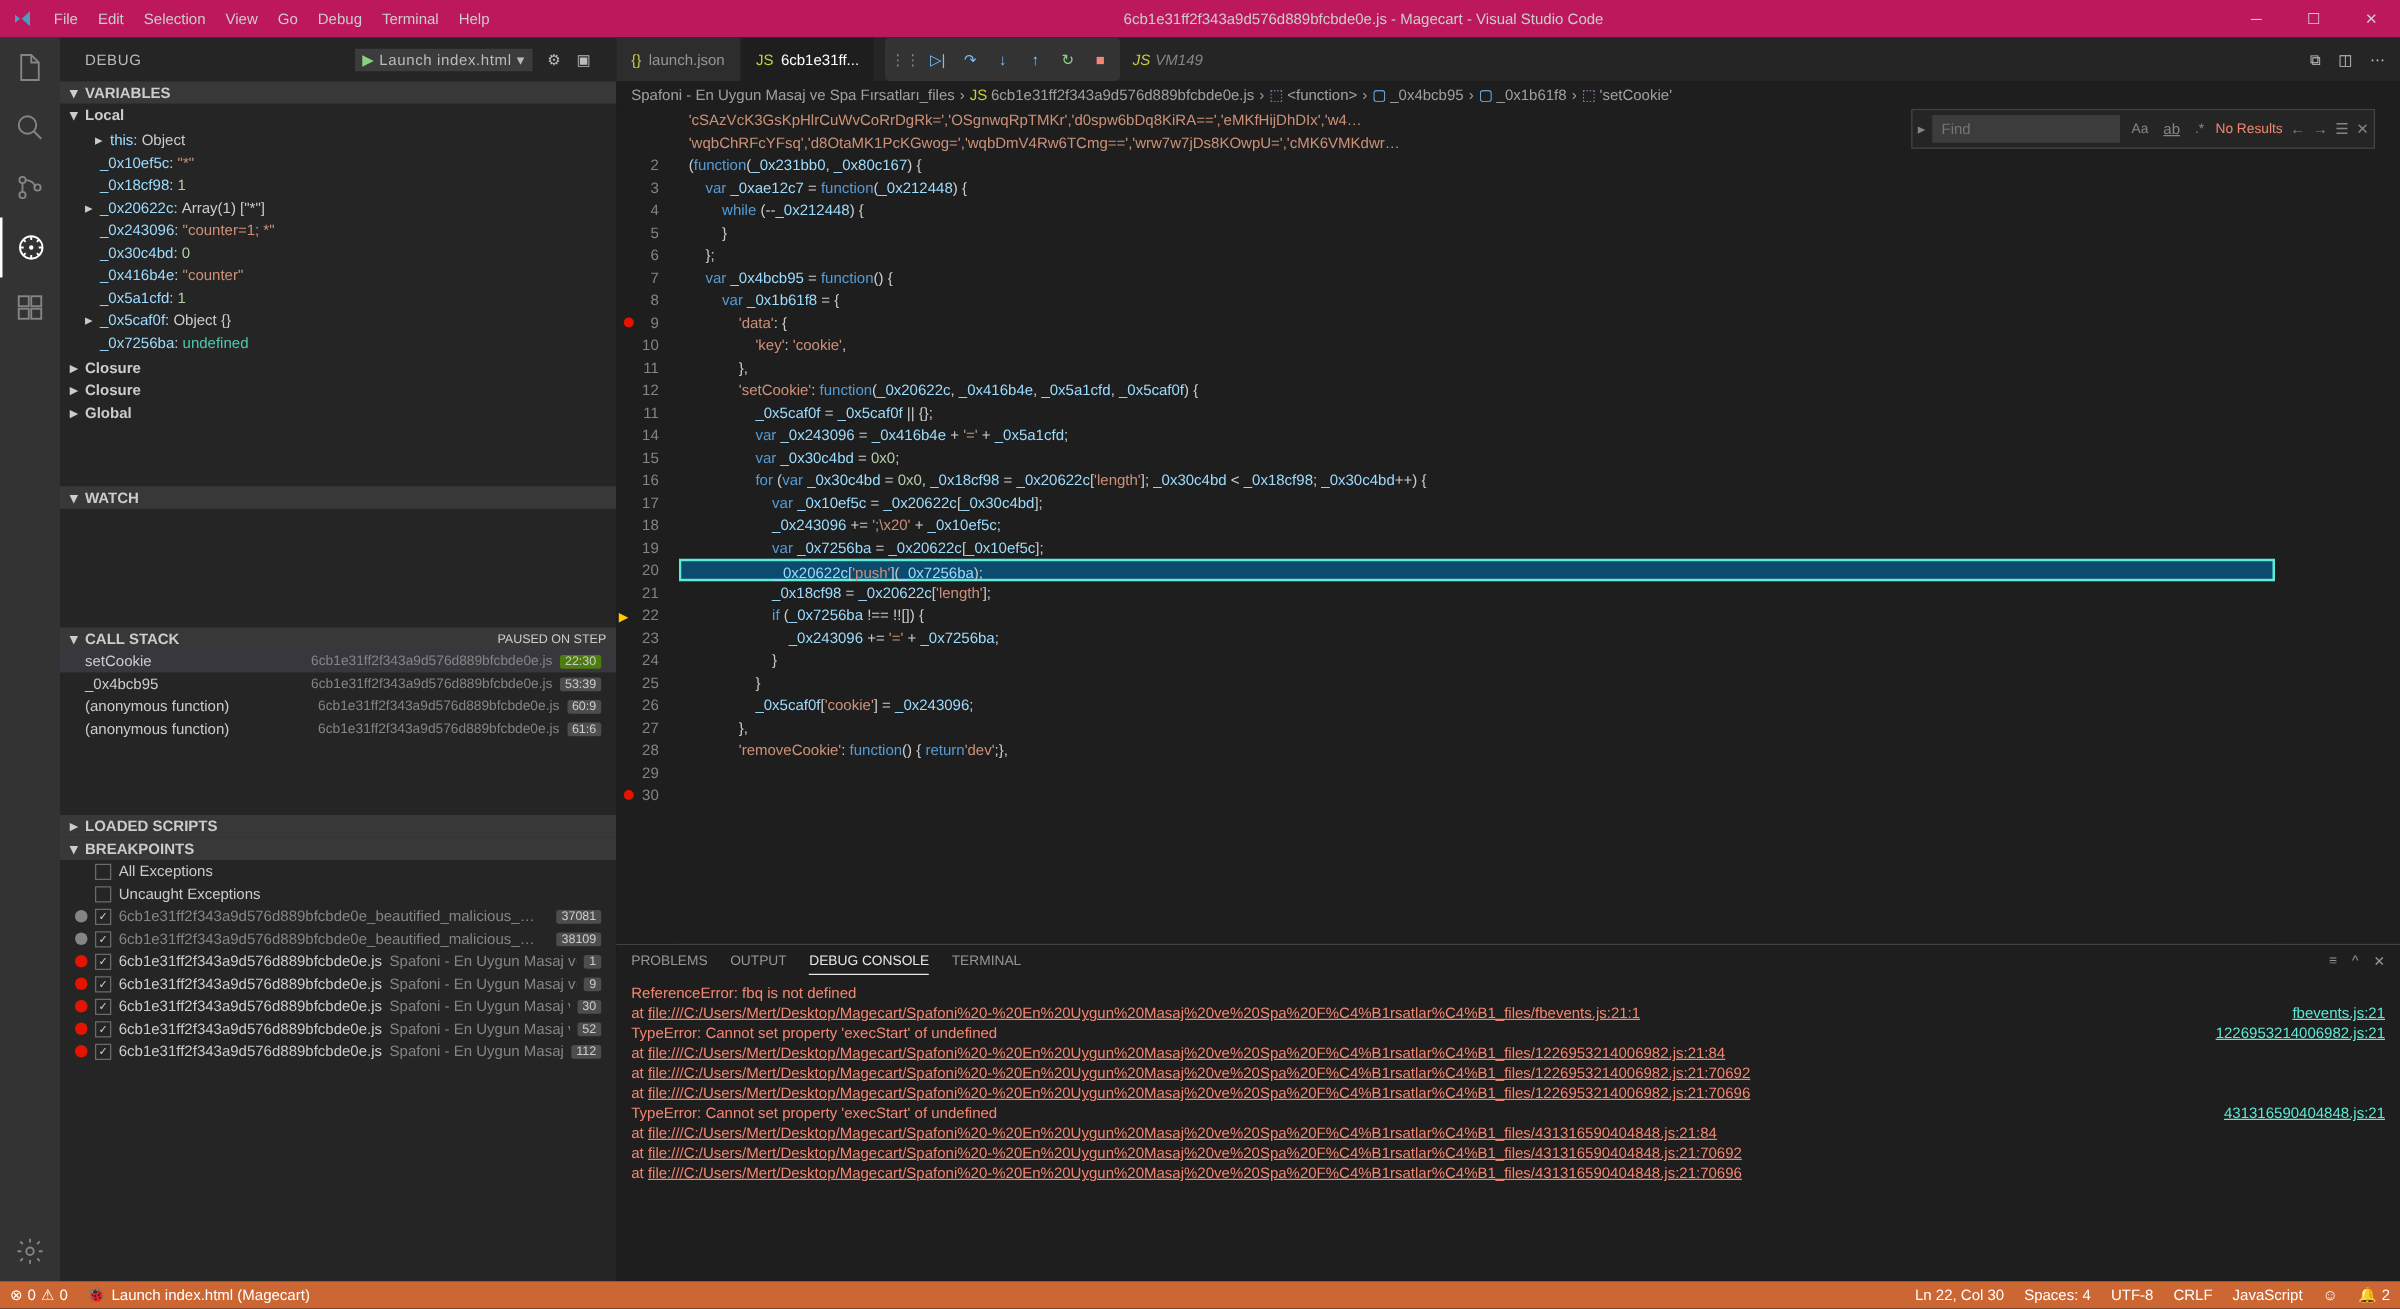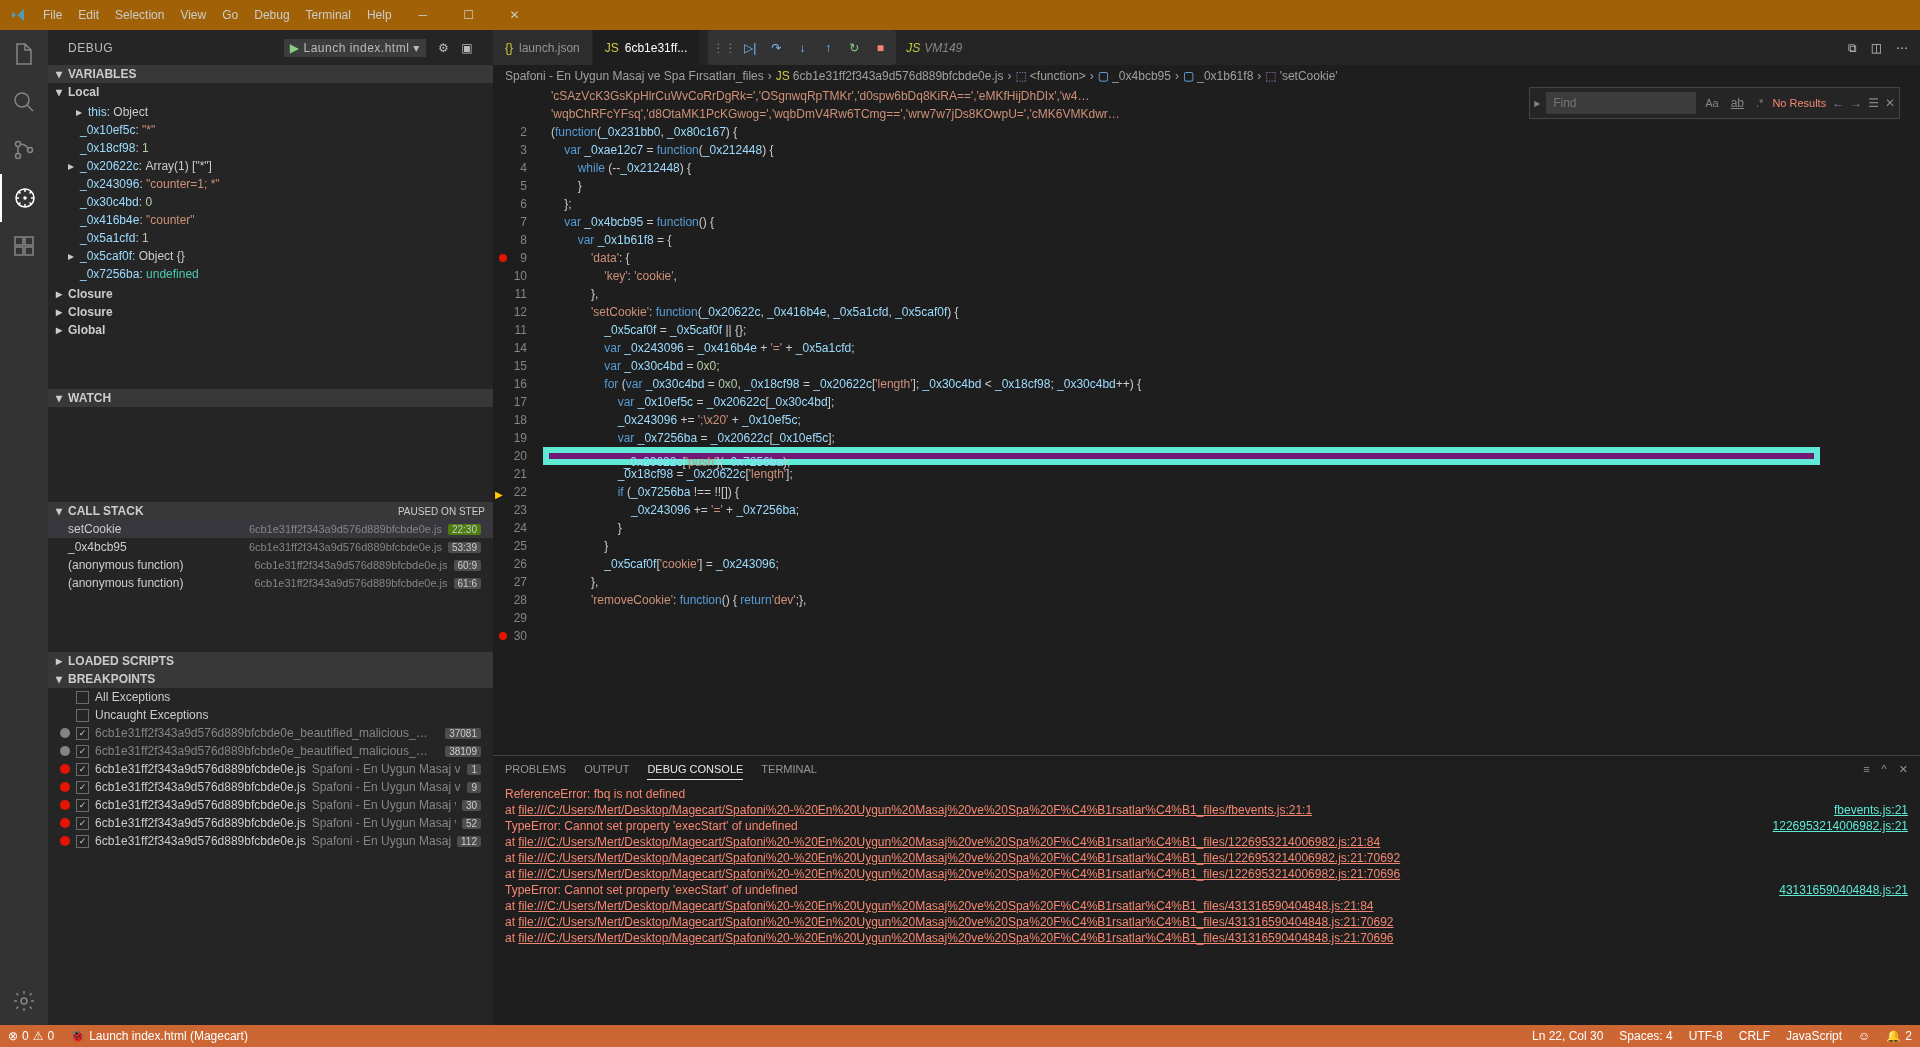--- a/index.html
+++ b/index.html
@@ -1,17 +1,17 @@
 <!DOCTYPE html>
 <html><head>
 <meta charset="utf-8">
 <style>
 * { margin: 0; padding: 0; box-sizing: border-box; font-family: "Segoe UI", sans-serif; font-size: 12px; }
 body { background: #1e1e1e; color: #cccccc; width: 1920px; height: 1047px; overflow: hidden; display: flex; flex-direction: column; }
-.titlebar { height: 30px; background: #a16207; display: flex; align-items: center; }
+.titlebar { height: 30px; background: #be185d; display: flex; align-items: center; }
 .titlebar .vscode-icon { width: 35px; display: flex; justify-content: center; color: #519aba; }
 .menu-items { display: flex; }
 .menu-items span { padding: 0 8px; height: 30px; display: flex; align-items: center; color: #cccccc; cursor: pointer; }
 .titlebar .title { flex: 1; text-align: center; color: #cccccc; font-size: 12px; }
 .win-controls { display: flex; }
 .win-controls span { width: 46px; height: 30px; display: flex; align-items: center; justify-content: center; color: #cccccc; cursor: pointer; }
 .main { flex: 1; display: flex; overflow: hidden; }
 .activitybar { width: 48px; background: #333333; display: flex; flex-direction: column; align-items: center; }
 .activitybar .ab-icon { width: 48px; height: 48px; display: flex; align-items: center; justify-content: center; color: #858585; cursor: pointer; }
 .activitybar .ab-icon.active { color: #ffffff; border-left: 2px solid #ffffff; }
@@ -72,21 +72,21 @@
 .editor-find .results { color: #f48771; font-size: 11px; }
 .editor-find .nav { color: #858585; cursor: pointer; }
 .editor-split { flex: 1; display: flex; overflow: hidden; position: relative; }
 .code-area { flex: 1; display: flex; font-family: Consolas, monospace; font-size: 13px; overflow: hidden; position: relative; }
 .gutter { width: 50px; background: #1e1e1e; text-align: right; color: #858585; padding-right: 16px; user-select: none; position: relative; }
 .gutter .ln { height: 18px; line-height: 18px; position: relative; }
 .gutter .ln .bp-dot { position: absolute; left: 6px; top: 5px; width: 8px; height: 8px; border-radius: 50%; background: #e51400; }
 .gutter .ln .cur { position: absolute; left: 2px; top: 3px; color: #ffcc00; font-size: 10px; }
 .code-lines { flex: 1; overflow: hidden; }
 .code-lines .cl { height: 18px; line-height: 18px; white-space: pre; padding-left: 8px; }
-.code-lines .cl.current { background: #701a75; border: 6px solid #5eead4; box-sizing: border-box; }
+.code-lines .cl.current { background: #0c4a6e; border: 2px solid #5eead4; box-sizing: border-box; }
 .tk-kw { color: #569cd6; }
 .tk-var { color: #9cdcfe; }
 .tk-str { color: #ce9178; }
 .tk-num { color: #b5cea8; }
 .minimap { width: 100px; background: #1e1e1e; opacity: 0.6; }
 .panel { height: 270px; border-top: 1px solid #414141; display: flex; flex-direction: column; background: #1e1e1e; }
 .panel-tabs { height: 30px; display: flex; align-items: center; padding: 0 12px; gap: 18px; }
 .panel-tabs span { color: #969696; font-size: 11px; cursor: pointer; padding-bottom: 4px; }
 .panel-tabs span.active { color: #e7e7e7; border-bottom: 1px solid #e7e7e7; }
 .panel-tabs .panel-right { margin-left: auto; display: flex; gap: 12px; color: #c5c5c5; }
@@ -114,20 +114,21 @@
   <div class="menu-items">
     <span>File</span>
     <span>Edit</span>
     <span>Selection</span>
     <span>View</span>
     <span>Go</span>
     <span>Debug</span>
     <span>Terminal</span>
     <span>Help</span>
   </div>
+  <div class="title">6cb1e31ff2f343a9d576d889bfcbde0e.js - Magecart - Visual Studio Code</div>
   <div class="win-controls">
     <span>─</span>
     <span>☐</span>
     <span>✕</span>
   </div>
 </div>
 
 <div class="main">
 
   <div class="activitybar">

